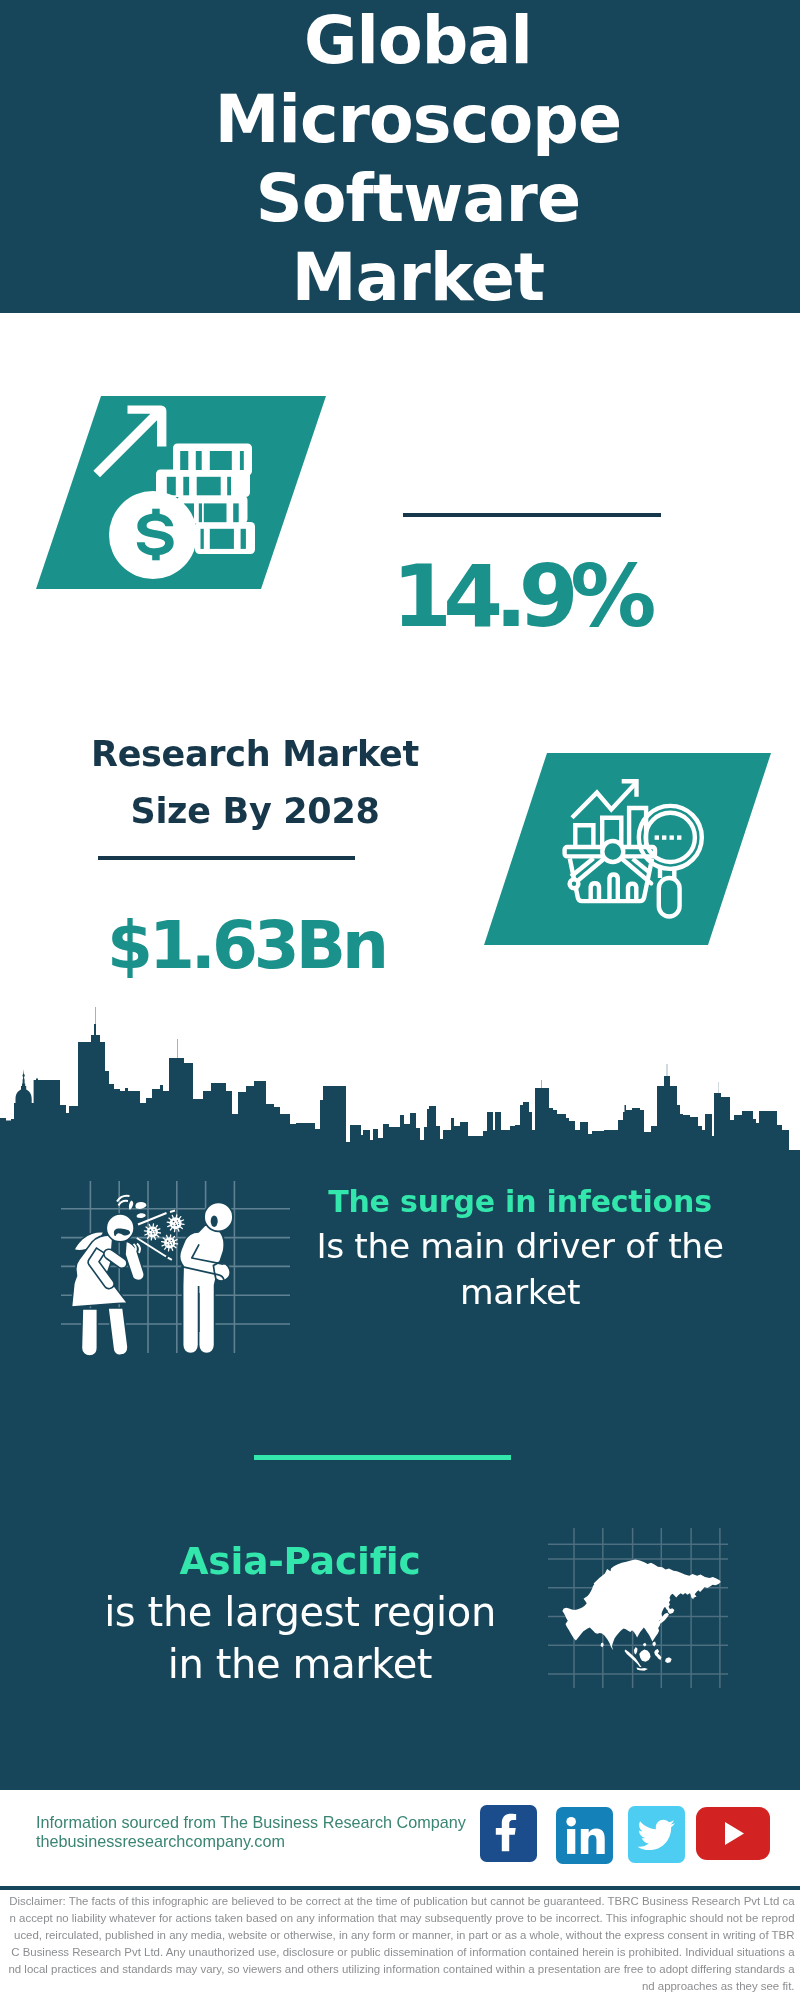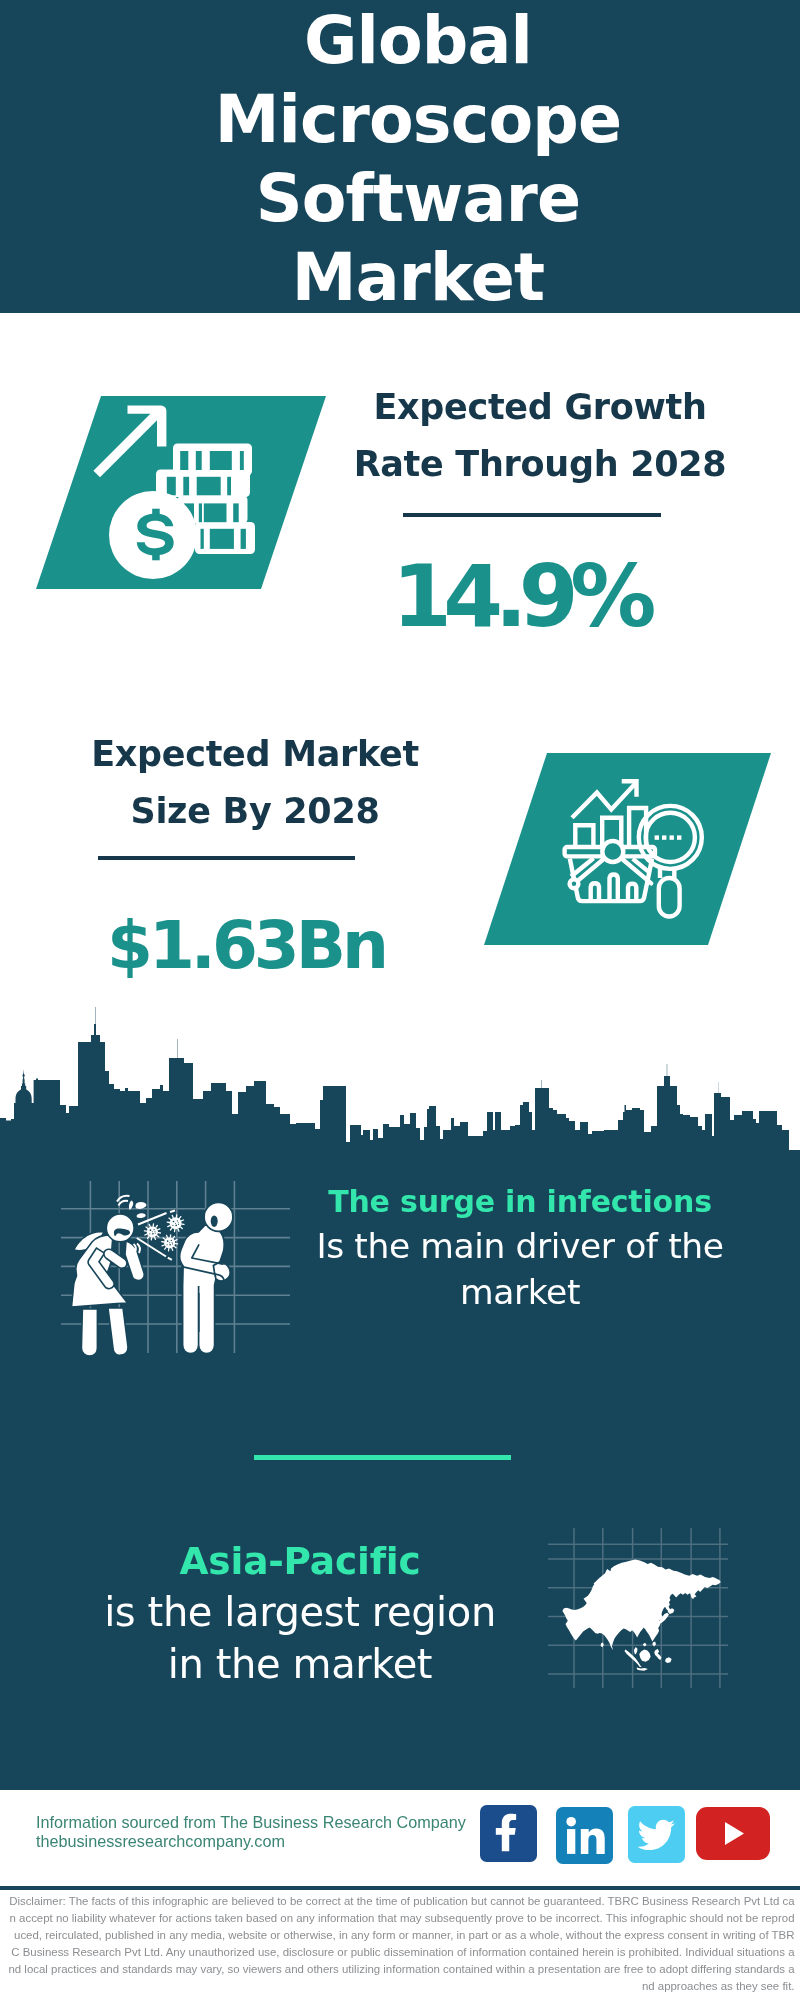--- a/index.html
+++ b/index.html
@@ -95,24 +95,20 @@
       <path d="M127.5 405.5 h33.5 a5.4 5.4 0 0 1 5.4 5.4 v35.6 h-9.4 v-26.2 l-57.0 57.0 -6.6 -6.6 57.0 -57.0 h-22.9 z"></path>
       <rect x="88" y="396" width="172" height="192" mask="url(#m1)"></rect>
       <circle cx="153" cy="535" r="44"></circle>
     </g>
     <g fill="#1a918b">
       <rect x="152.2" y="508.7" width="7.5" height="8"></rect>
       <rect x="152.2" y="552" width="7.5" height="8.3"></rect>
       <path d="M155.9 513.5 c-11.2 0 -18.6 5.1 -18.6 12.4 c0 7.0 6.0 10.1 16.8 11.8 c8.4 1.3 11.0 2.6 11.0 5.4 c0 3.1 -4.1 5.2 -10.0 5.2 c-6.3 0 -10.1 -2.3 -10.4 -6.1 h-7.9 c0.2 7.9 7.4 13.2 18.5 13.2 c11.0 0 18.4 -5.0 18.4 -12.6 c0 -7.4 -5.5 -10.6 -16.2 -12.3 c-8.5 -1.3 -10.9 -2.5 -10.9 -5.1 c0 -2.8 3.6 -4.7 8.9 -4.7 c5.5 0 9.0 2.1 9.9 5.6 h7.9 c-1.0 -7.6 -7.9 -12.8 -17.4 -12.8 z"></path>
     </g>
   </svg>
-  <div class="stat-title" style="left:320px;top:379px;width:440px;">
-    <span>Expected Growth</span><br>
-    <span>Rate Through 2028</span>
-  </div>
   <div class="stat-rule" style="left:403px;top:513px;width:258px;"></div>
   <div class="stat-value" style="left:392px;top:556px;width:283px;">14.9%</div>
 
   <div class="para para2"></div>
   <svg style="position:absolute;left:560px;top:772px;width:150px;height:152px;" viewBox="560 772 150 152" xmlns="http://www.w3.org/2000/svg">
     <g fill="none" stroke="#ffffff" stroke-width="4.4" stroke-linecap="butt" stroke-linejoin="miter">
 
       <path d="M572.0 817.8 L596.9 792.6 L611.3 809.5 L635.6 783.2"></path>
       <path d="M621.7 781.2 h14.8 v15.5"></path>
 
@@ -140,21 +136,21 @@
     <g fill="#ffffff" stroke="none">
       <rect x="654.6" y="835.4" width="4.4" height="4.4"></rect>
       <rect x="662.0" y="835.4" width="4.4" height="4.4"></rect>
       <rect x="669.5" y="835.4" width="4.4" height="4.4"></rect>
       <rect x="677.0" y="835.4" width="4.4" height="4.4"></rect>
     </g>
     <circle cx="612.8" cy="851.5" r="10.5" fill="#1a918b" stroke="#ffffff" stroke-width="4.4"></circle>
     <circle cx="574.0" cy="883.8" r="4.4" fill="#1a918b" stroke="#ffffff" stroke-width="4.4"></circle>
   </svg>
   <div class="stat-title" style="left:35px;top:726px;width:440px;">
-    <span>Expected Market</span><br>
+    <span>Research Market</span><br>
     <span>Size By 2028</span>
   </div>
   <div class="stat-rule" style="left:98px;top:856px;width:257px;"></div>
   <div class="stat-value" style="left:107px;top:906px;width:283px;font-size:66px;letter-spacing:-4px;">$1.63Bn</div>
 
   <div class="darkpanel"></div>
 
   <svg style="position:absolute;left:40px;top:1170px;width:260px;height:195px;" viewBox="40 1170 260 195" xmlns="http://www.w3.org/2000/svg">
     <g stroke="#5f8191" stroke-width="1.6" fill="none">
       <path d="M90.4 1181 V1353 M119.2 1181 V1353 M148 1181 V1353 M176.8 1181 V1353 M205.6 1181 V1353 M234.4 1181 V1353"></path>

